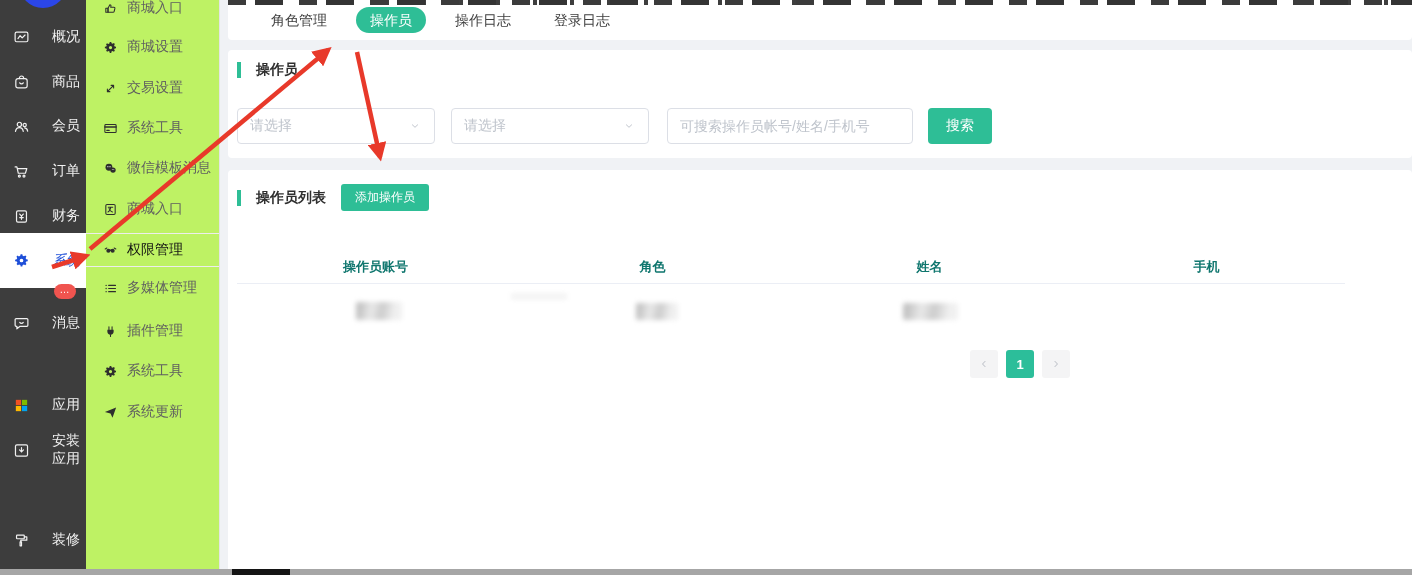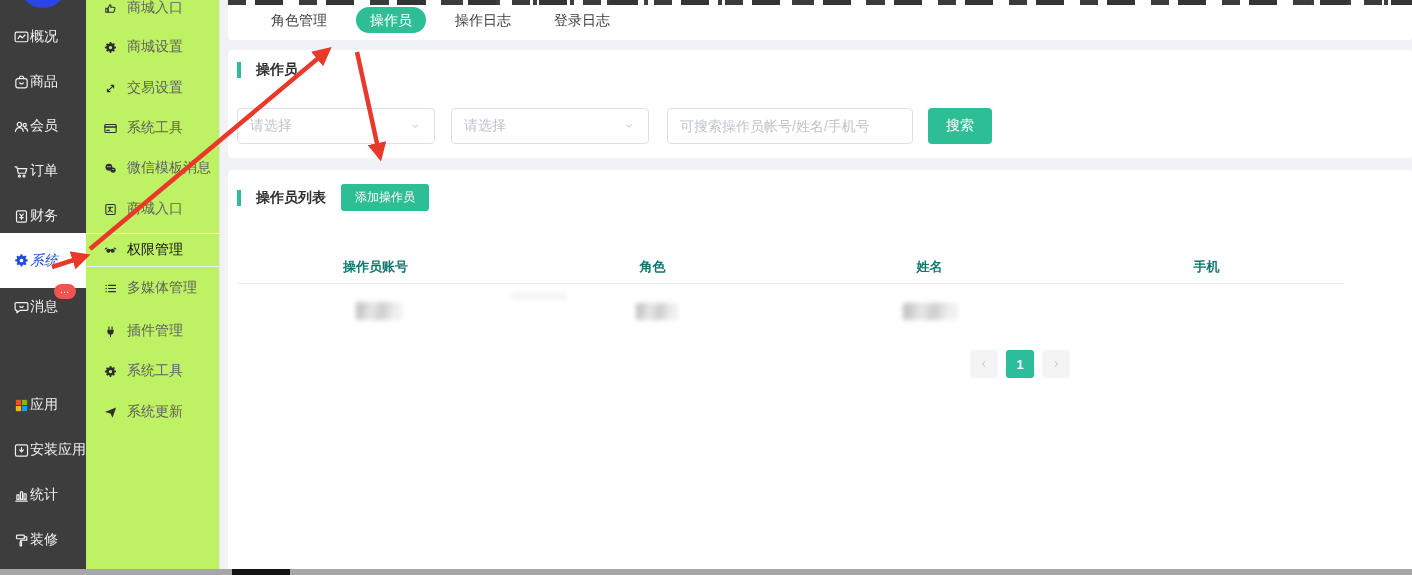--- a/index.html
+++ b/index.html
@@ -12,21 +12,21 @@
   .ic { width:17px; height:17px; fill:none; stroke:currentColor; stroke-width:1.7;
         stroke-linecap:round; stroke-linejoin:round; flex:0 0 auto; }
   .ic.sm { width:15px; height:15px; }
   .ic.xs { width:14px; height:14px; }
 
   
   .dark-sidebar { position:absolute; left:0; top:0; width:86px; height:575px; background:#3d3d3d; z-index:2; }
   .blue-circle { position:absolute; left:19px; top:-40px; width:48px; height:48px;
                  border-radius:50%; background:#2b46e8; }
   .side-item { position:absolute; left:0; width:86px; height:44px; display:flex; align-items:center;
-               gap:0; padding-left:13px; color:#f1f1f1; font-size:14px; cursor:pointer; }
+               gap:22px; padding-left:13px; color:#f1f1f1; font-size:14px; cursor:pointer; }
   .side-item.active { background:#ffffff; color:#1d4ed8; height:55px;font-style:italic; }
   .badge { position:absolute; left:54px; top:284px; width:22px; height:15px; border-radius:8px;
            background:#f0544f; color:#fff; font-size:10px; line-height:11px; text-align:center;
            letter-spacing:1px; z-index:3; }
 
   
   .submenu { position:absolute; left:86px; top:0; width:134px; height:575px; background:#bef264;
              border-right:1px solid #e4e4e4; z-index:2; }
   .sub-item { position:absolute; left:0; width:133px; height:34px; display:flex; align-items:center;
               gap:9px; padding-left:17px; font-size:14px; color:#606060; cursor:pointer; }
@@ -231,44 +231,38 @@
         <use href="#i-ledger"></use>
       </svg>
     <span>财务</span>
   </div>
   <div class="side-item active" style="top:233px">
     <svg class="ic">
         <use href="#i-gear"></use>
       </svg>
     <span>系统</span>
   </div>
-  <div class="side-item" style="top:285px">
+  <div class="side-item" style="top:301px">
     <svg class="ic">
         <use href="#i-chat"></use>
       </svg>
     <span>消息</span>
   </div>
   <div class="badge">…</div>
   <div class="side-item" style="top:383px">
     <svg class="ic">
         <use href="#i-grid"></use>
       </svg>
     <span>应用</span>
   </div>
   <div class="side-item" style="top:428px">
     <svg class="ic">
         <use href="#i-install"></use>
       </svg>
     <span>安装应用</span>
-  </div>
-  <div class="side-item" style="top:473px">
-    <svg class="ic">
-        <use href="#i-chart"></use>
-      </svg>
-    <span>统计</span>
   </div>
   <div class="side-item" style="top:518px">
     <svg class="ic">
         <use href="#i-roller"></use>
       </svg>
     <span>装修</span>
   </div>
 </nav>
 
 <nav class="submenu">

